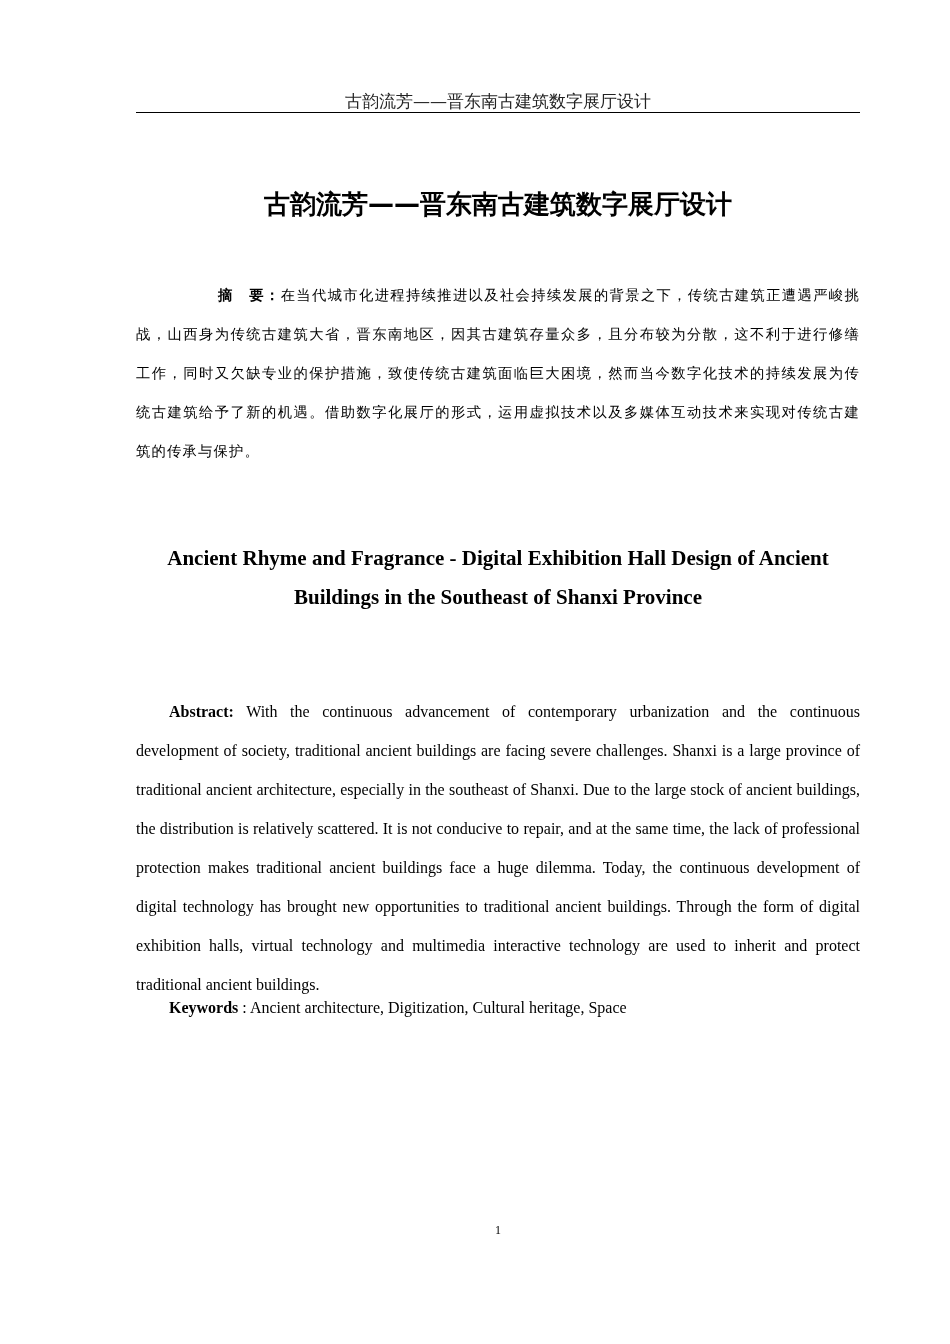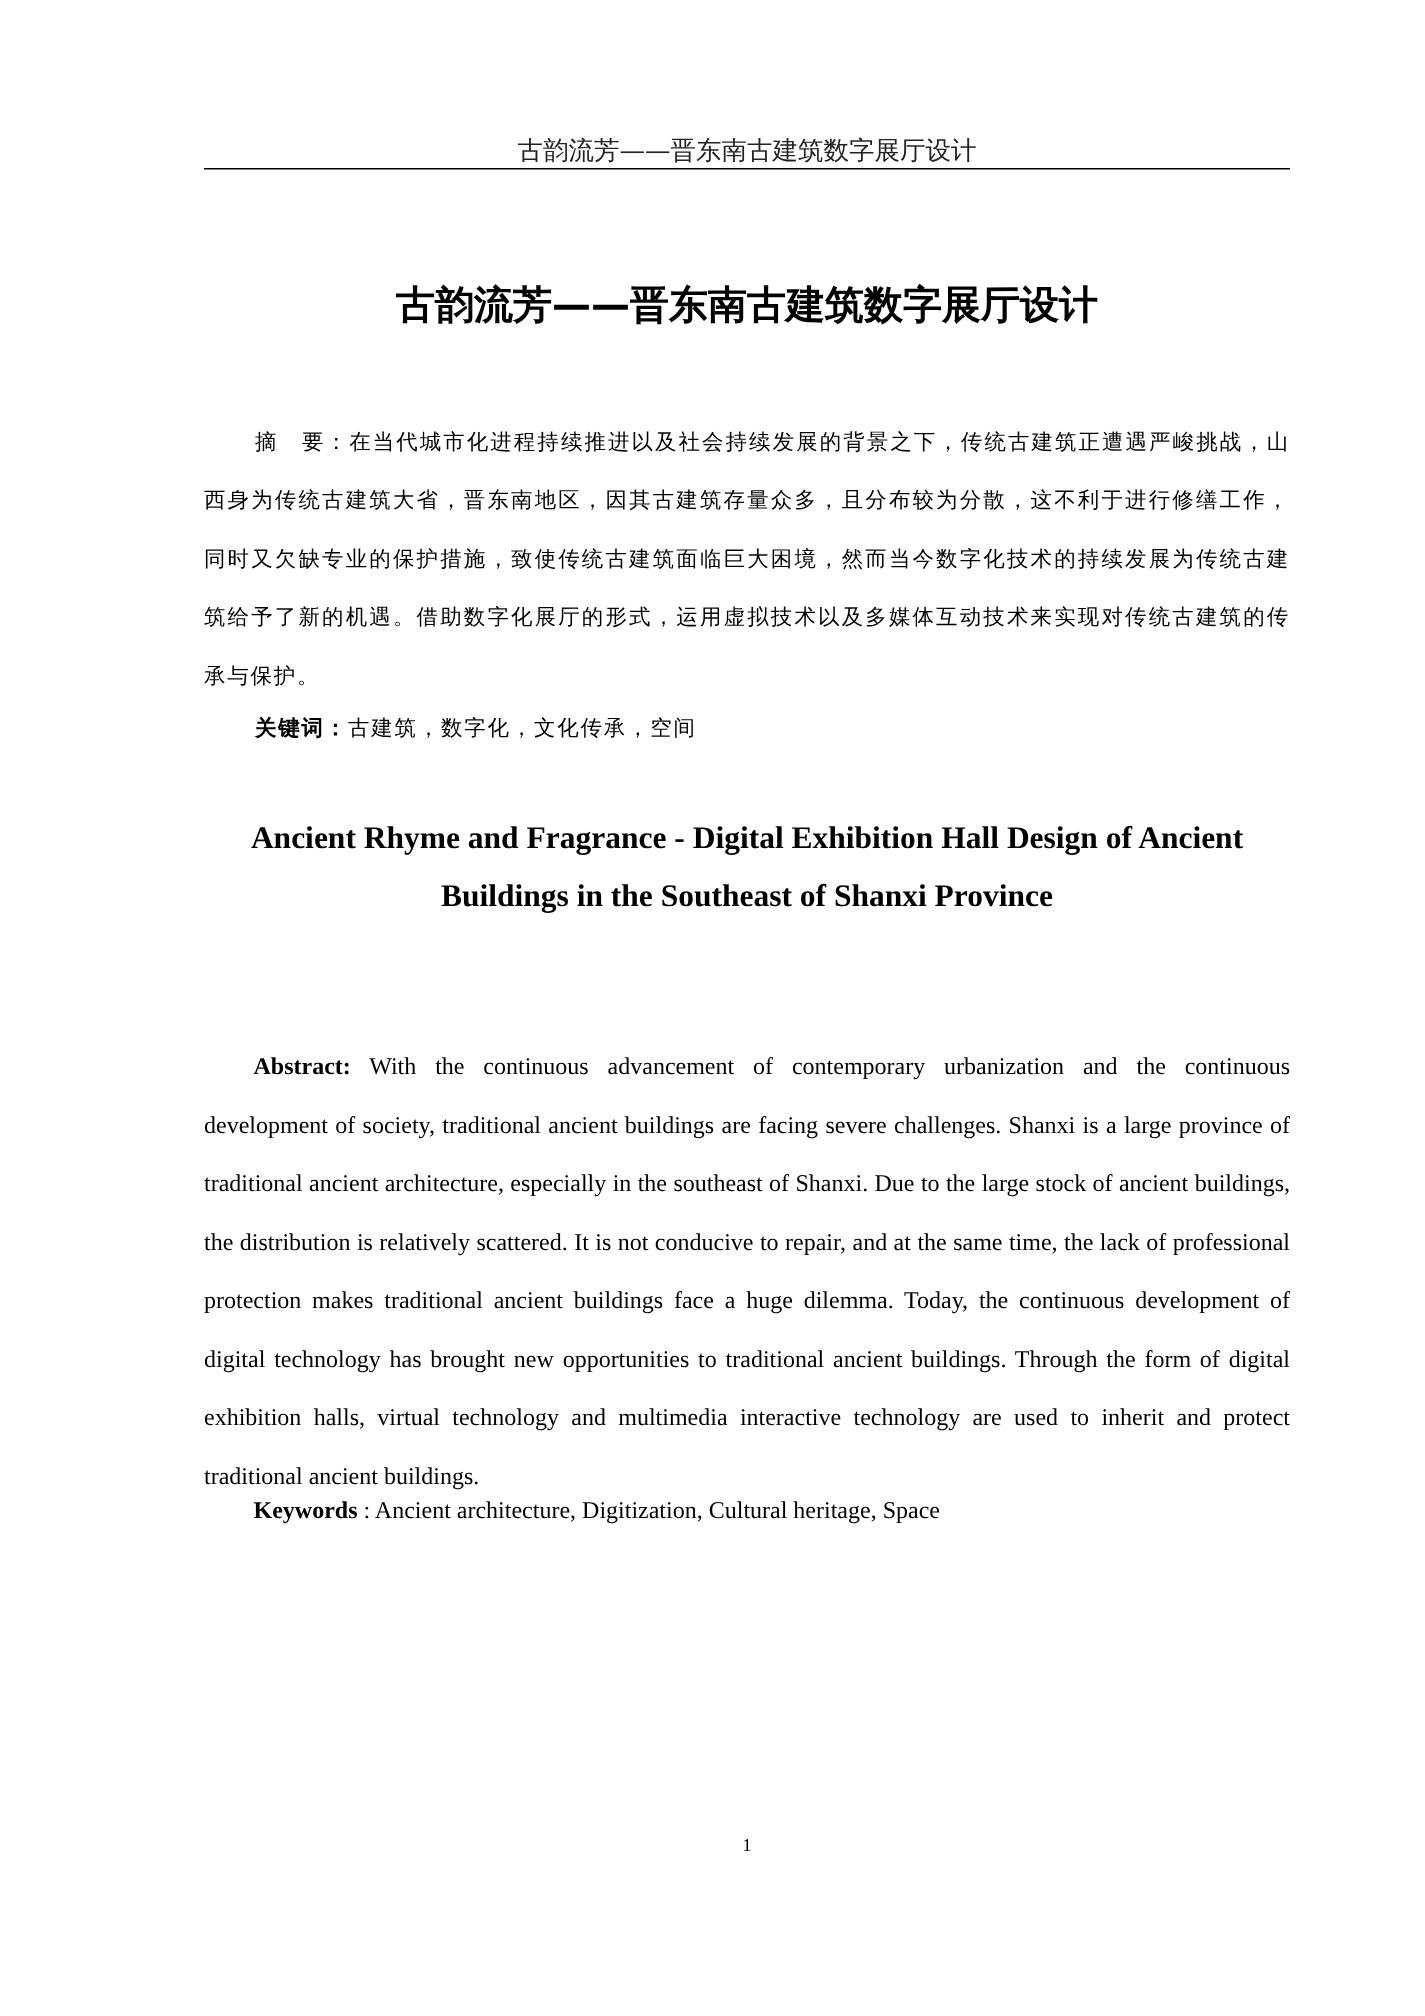--- a/index.html
+++ b/index.html
@@ -14,21 +14,21 @@
   .title-cn {
     position: absolute; left: 136px; top: 184px; width: 724px;
     text-align: center;
     font-family: "DejaVu Sans", sans-serif; font-weight: bold; font-size: 26px; line-height: 40px;
   }
   .abs-cn {
     position: absolute; left: 136px; top: 276px; width: 724px;
     font-family: "DejaVu Serif", serif; font-size: 14.3px; line-height: 39px;
     text-align: justify; text-indent: 34px; letter-spacing: 1.2px;
   }
-  .abs-cn .lbl { font-weight: normal; letter-spacing: 1.2px; }
+  .abs-cn .lbl { font-weight: bold; letter-spacing: 1.2px; margin-left: 48px; }
   .kw-cn {
     position: absolute; left: 136px; top: 470px; width: 724px;
     font-family: "DejaVu Serif", serif; font-size: 14.3px; line-height: 32px;
     text-indent: 34px; letter-spacing: 1.2px;
   }
   .kw-cn .lbl { font-weight: bold; }
   .title-en {
     position: absolute; left: 136px; top: 539px; width: 724px;
     text-align: center;
     font-family: "Liberation Serif", serif; font-weight: bold; font-size: 21px; line-height: 39px;
@@ -57,23 +57,20 @@
 <div class="page">
 
   <div class="running-header">古韵流芳——晋东南古建筑数字展厅设计</div>
 
   <div class="title-cn">古韵流芳——晋东南古建筑数字展厅设计</div>
 
   <div class="abs-cn">
     <span class="lbl">摘　要：</span><span>在当代城市化进程持续推进以及社会持续发展的背景之下，传统古建筑正遭遇严峻挑战，山西身为传统古建筑大省，晋东南地区，因其古建筑存量众多，且分布较为分散，这不利于进行修缮工作，同时又欠缺专业的保护措施，致使传统古建筑面临巨大困境，然而当今数字化技术的持续发展为传统古建筑给予了新的机遇。借助数字化展厅的形式，运用虚拟技术以及多媒体互动技术来实现对传统古建筑的传承与保护。</span>
   </div>
 
-  <div class="kw-cn">
-    <span class="lbl">关键词：</span><span>古建筑，数字化，文化传承，空间</span>
-  </div>
 
   <div class="title-en">Ancient Rhyme and Fragrance - Digital Exhibition Hall Design of Ancient Buildings in the Southeast of Shanxi Province</div>
 
   <div class="abs-en">
     <span class="lbl">Abstract:</span><span> With the continuous advancement of contemporary urbanization and the continuous development of society, traditional ancient buildings are facing severe challenges. Shanxi is a large province of traditional ancient architecture, especially in the southeast of Shanxi. Due to the large stock of ancient buildings, the distribution is relatively scattered. It is not conducive to repair, and at the same time, the lack of professional protection makes traditional ancient buildings face a huge dilemma. Today, the continuous development of digital technology has brought new opportunities to traditional ancient buildings. Through the form of digital exhibition halls, virtual technology and multimedia interactive technology are used to inherit and protect traditional ancient buildings.</span>
   </div>
 
   <div class="kw-en">
     <span class="lbl">Keywords</span><span> : Ancient architecture, Digitization, Cultural heritage, Space</span>
   </div>

